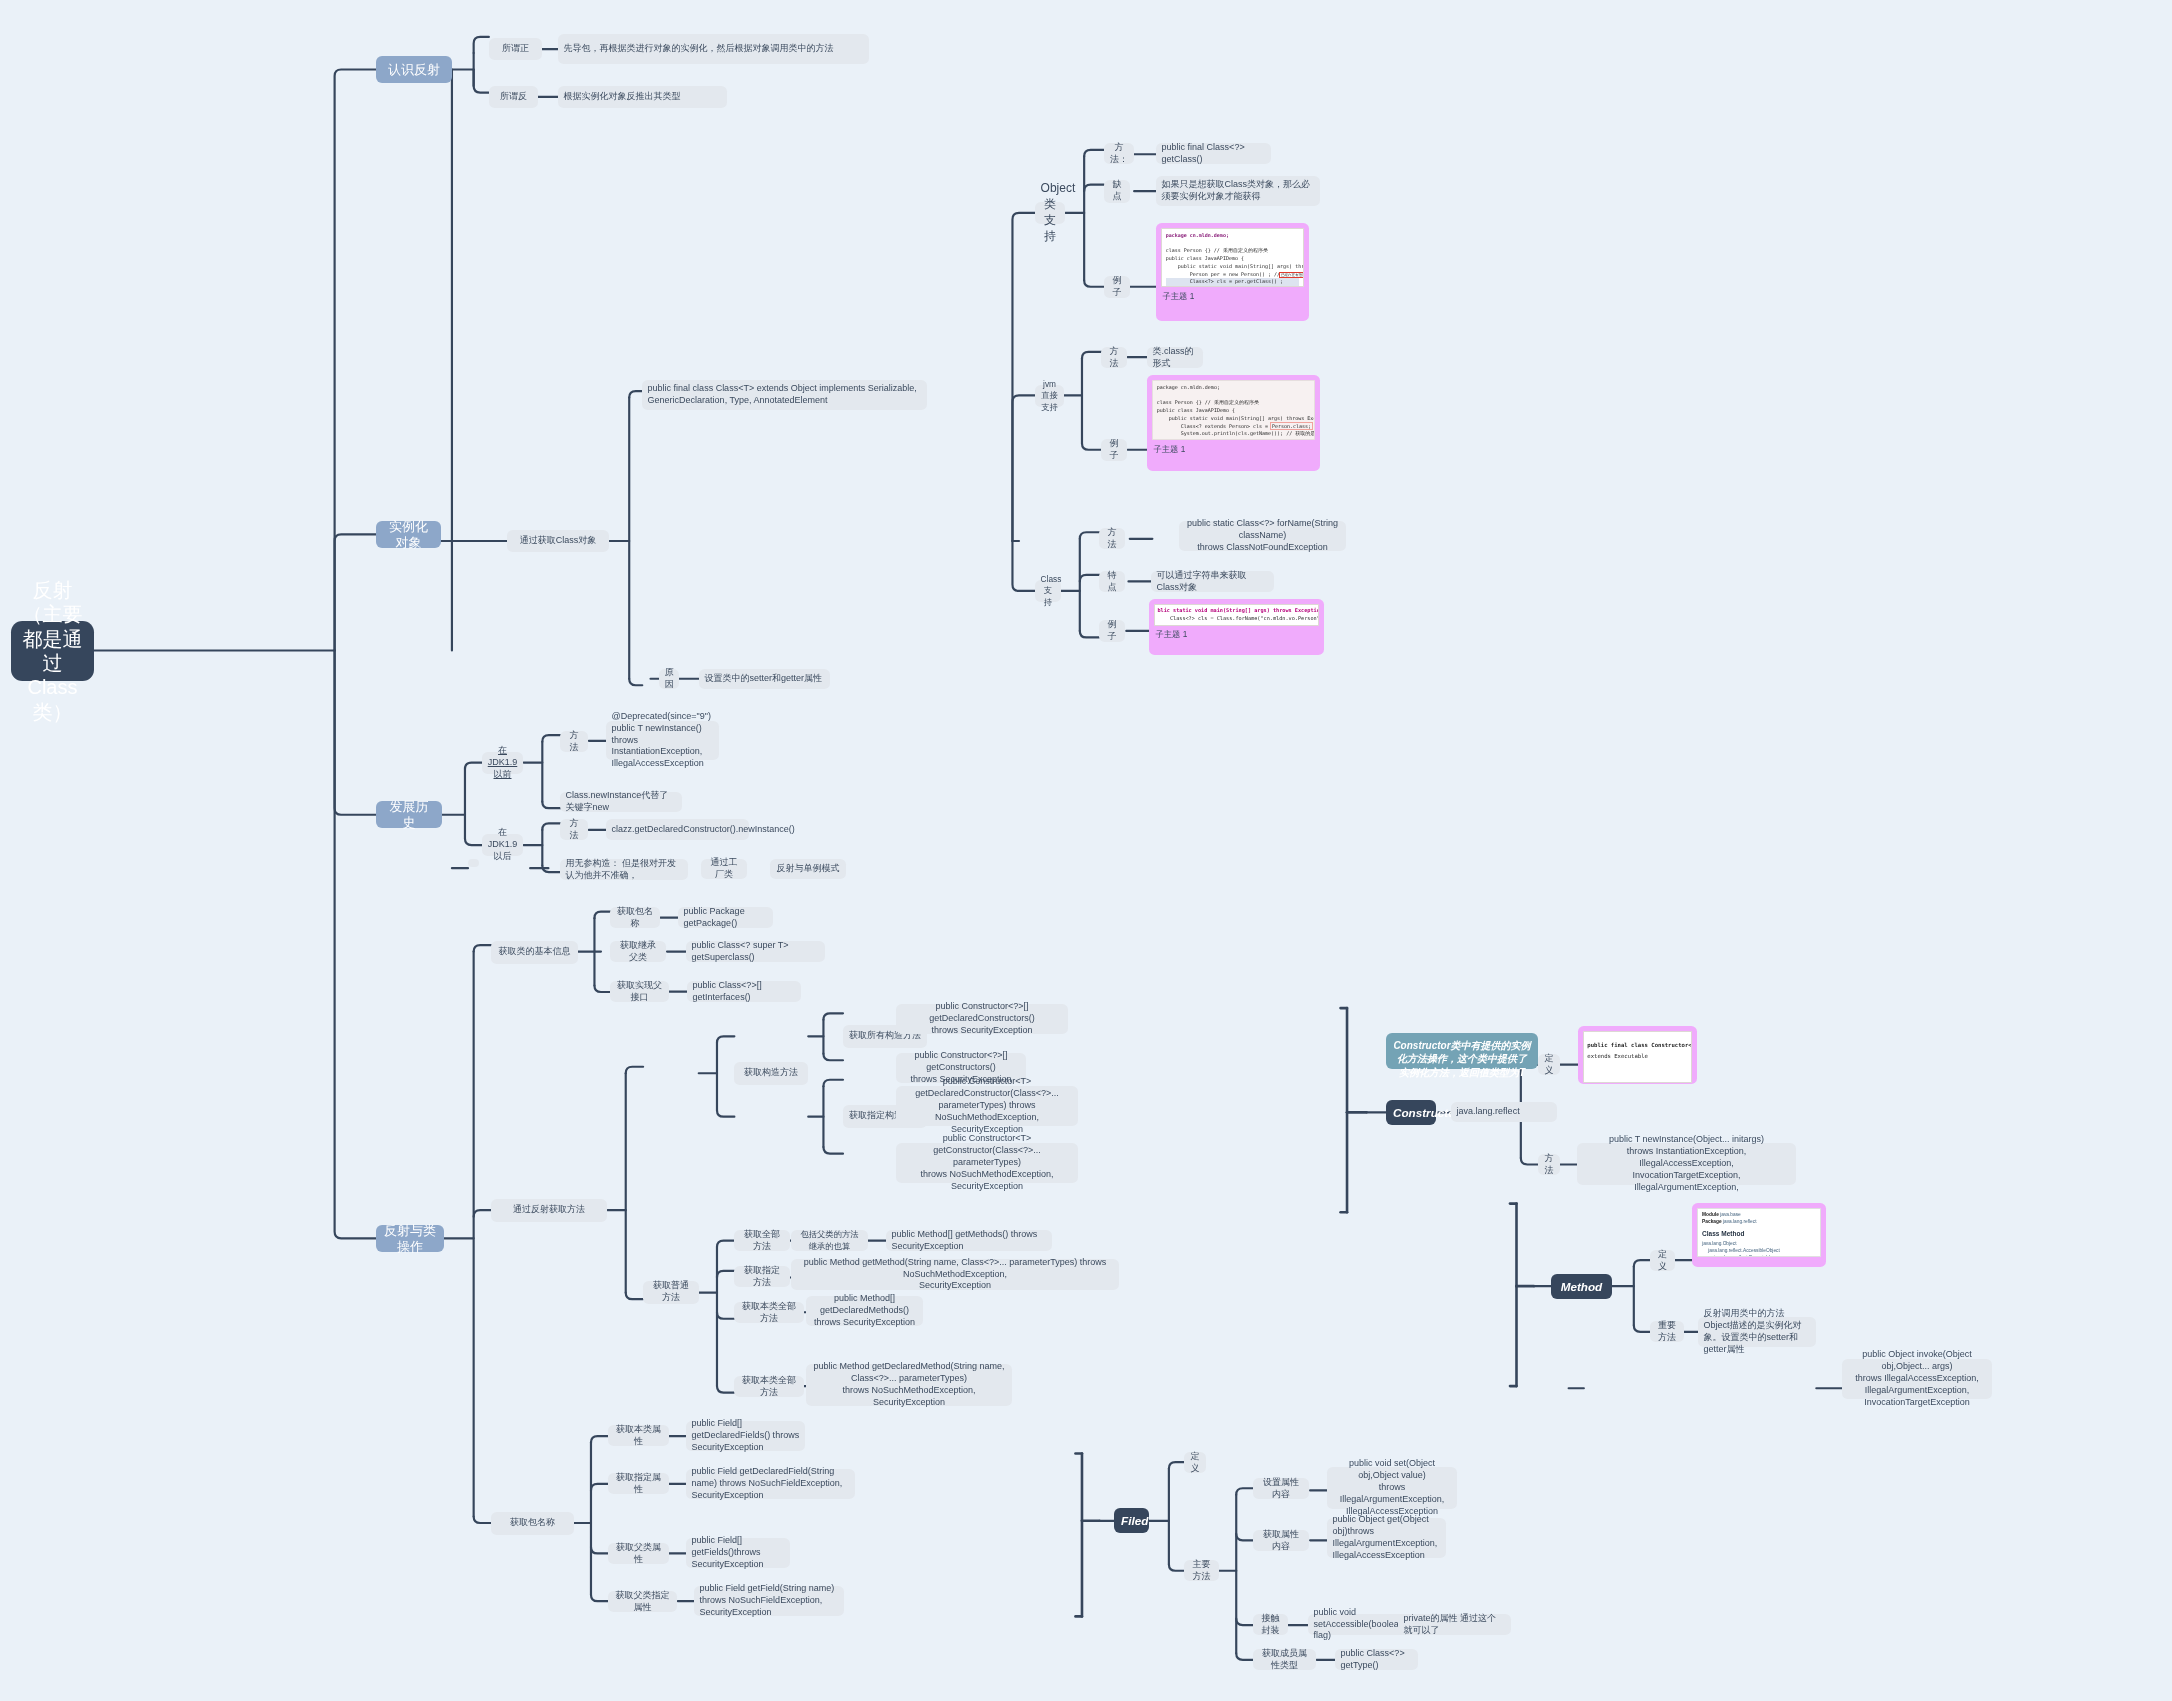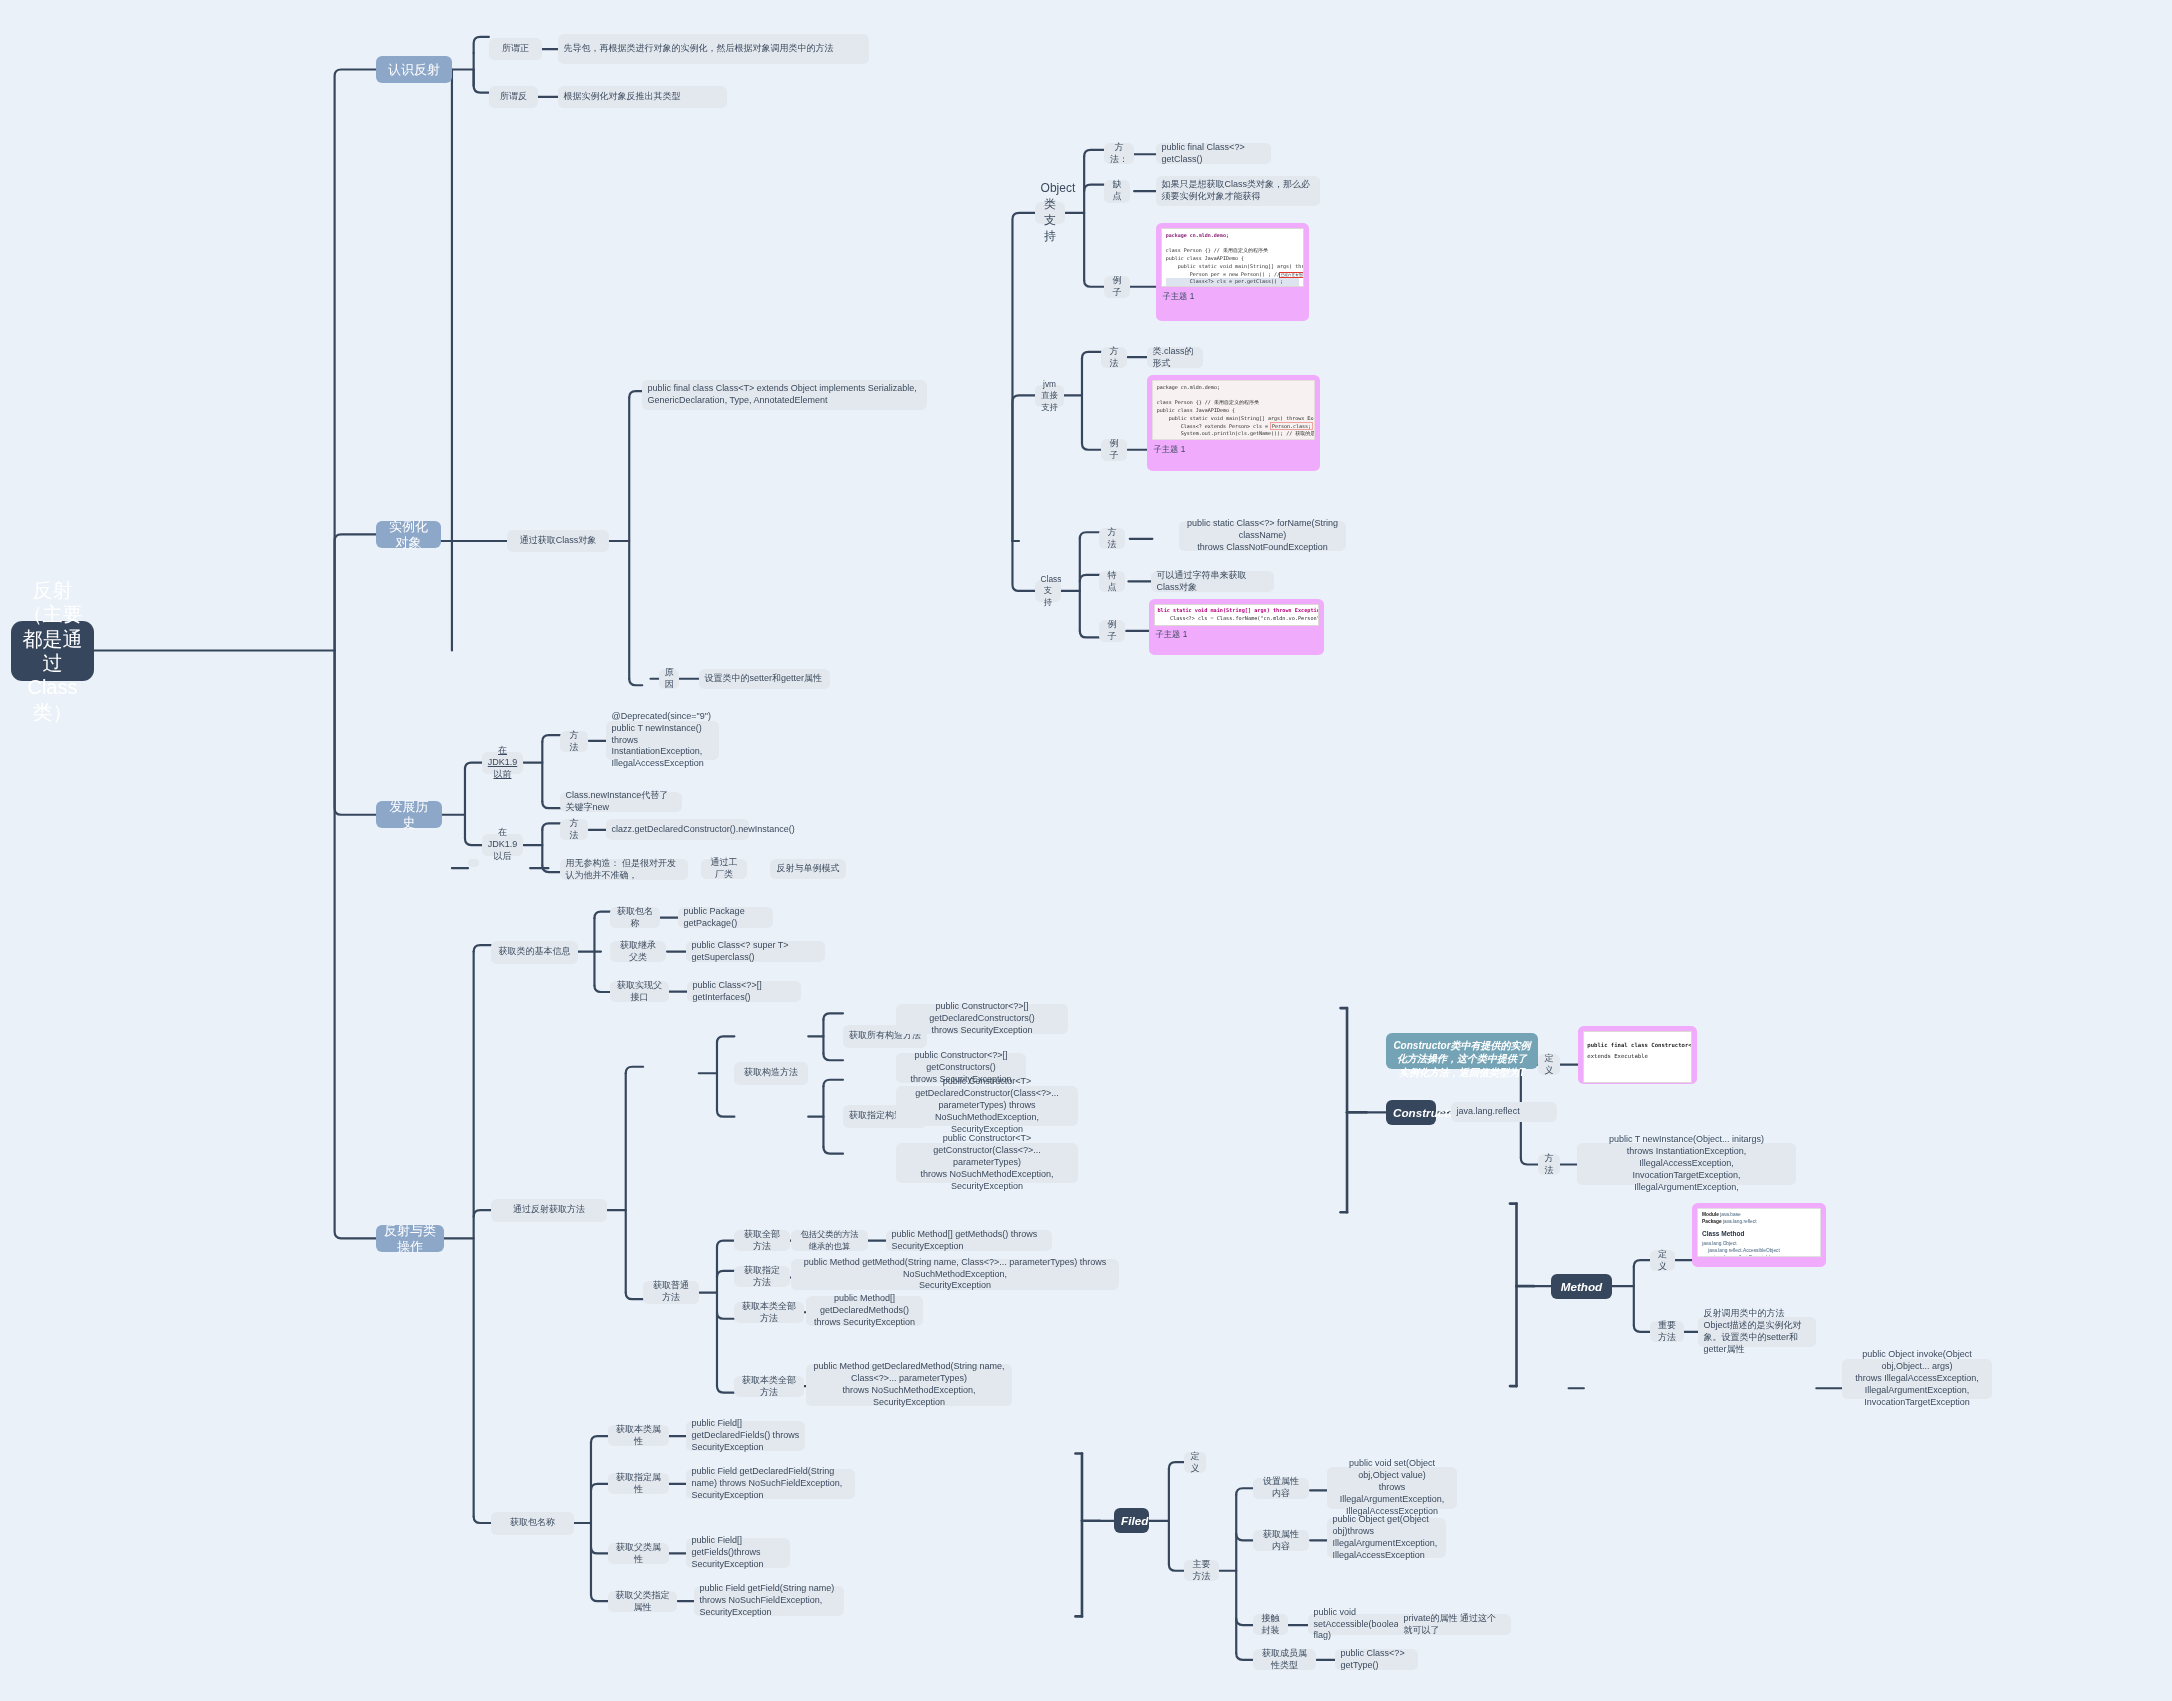--- a/index.html
+++ b/index.html
@@ -601,21 +601,21 @@
   <div class="node dark" style="left:1114px;top:1508px;width:35px;height:25px;">
     <span class="txt">Filed</span>
   </div>
   <div class="node t c" style="left:1184px;top:1452px;width:22px;height:21px;">
     <span class="txt">定义</span>
   </div>
   <div class="node t c" style="left:1184px;top:1560px;width:35px;height:21px;">
     <span class="txt">主要方法</span>
   </div>
 
-  <div class="node t c" style="left:1253px;top:1478px;width:56px;height:21px;font-family:Liberation Mono, monospace;">
+  <div class="node t c" style="left:1253px;top:1478px;width:56px;height:21px;">
     <span class="txt">设置属性内容</span>
   </div>
   <div class="node t c" style="left:1327px;top:1467px;width:130px;height:42px;">
     <span class="txt">public void set(Object obj,Object value)
  throws IllegalArgumentException,
  IllegalAccessException</span>
   </div>
   <div class="node t c" style="left:1253px;top:1530px;width:56px;height:21px;">
     <span class="txt">获取属性内容</span>
   </div>

